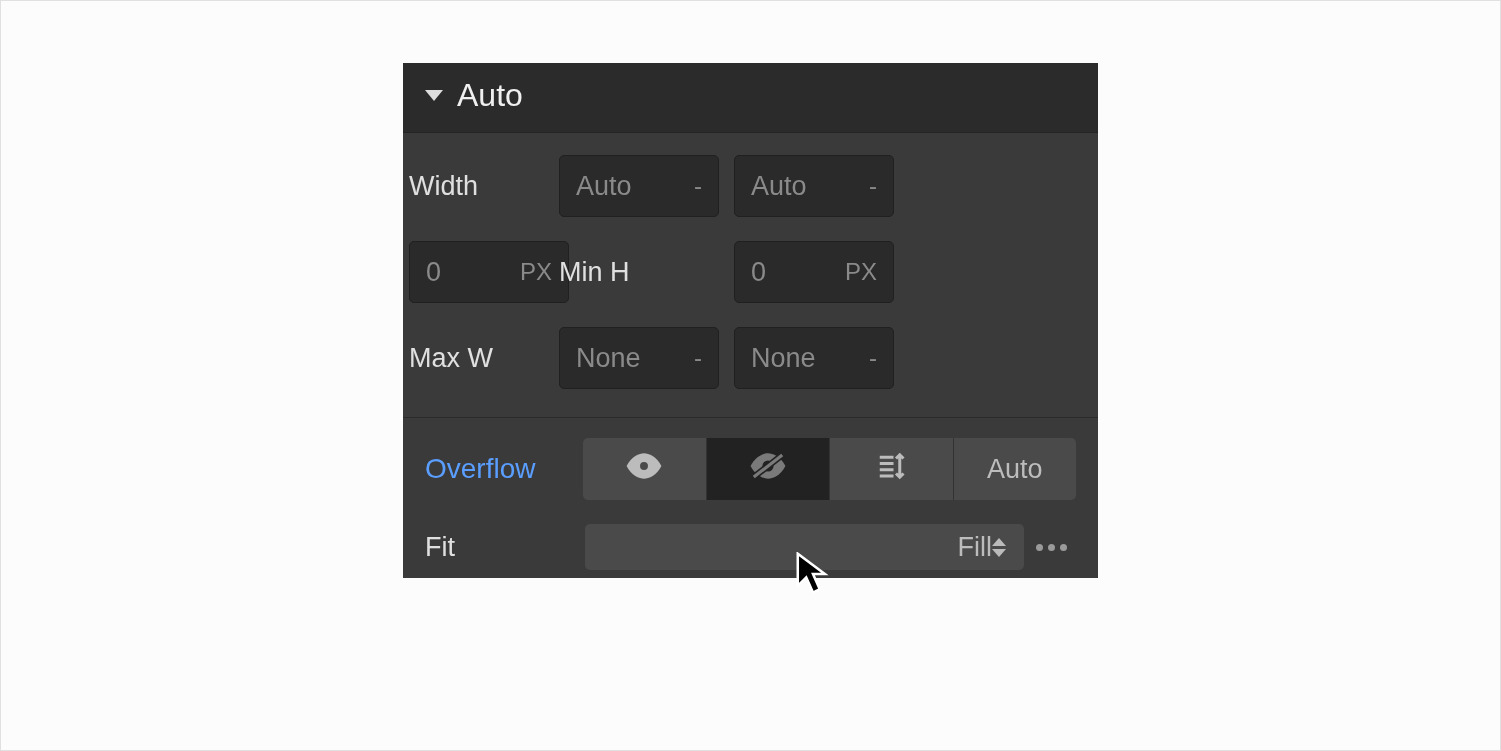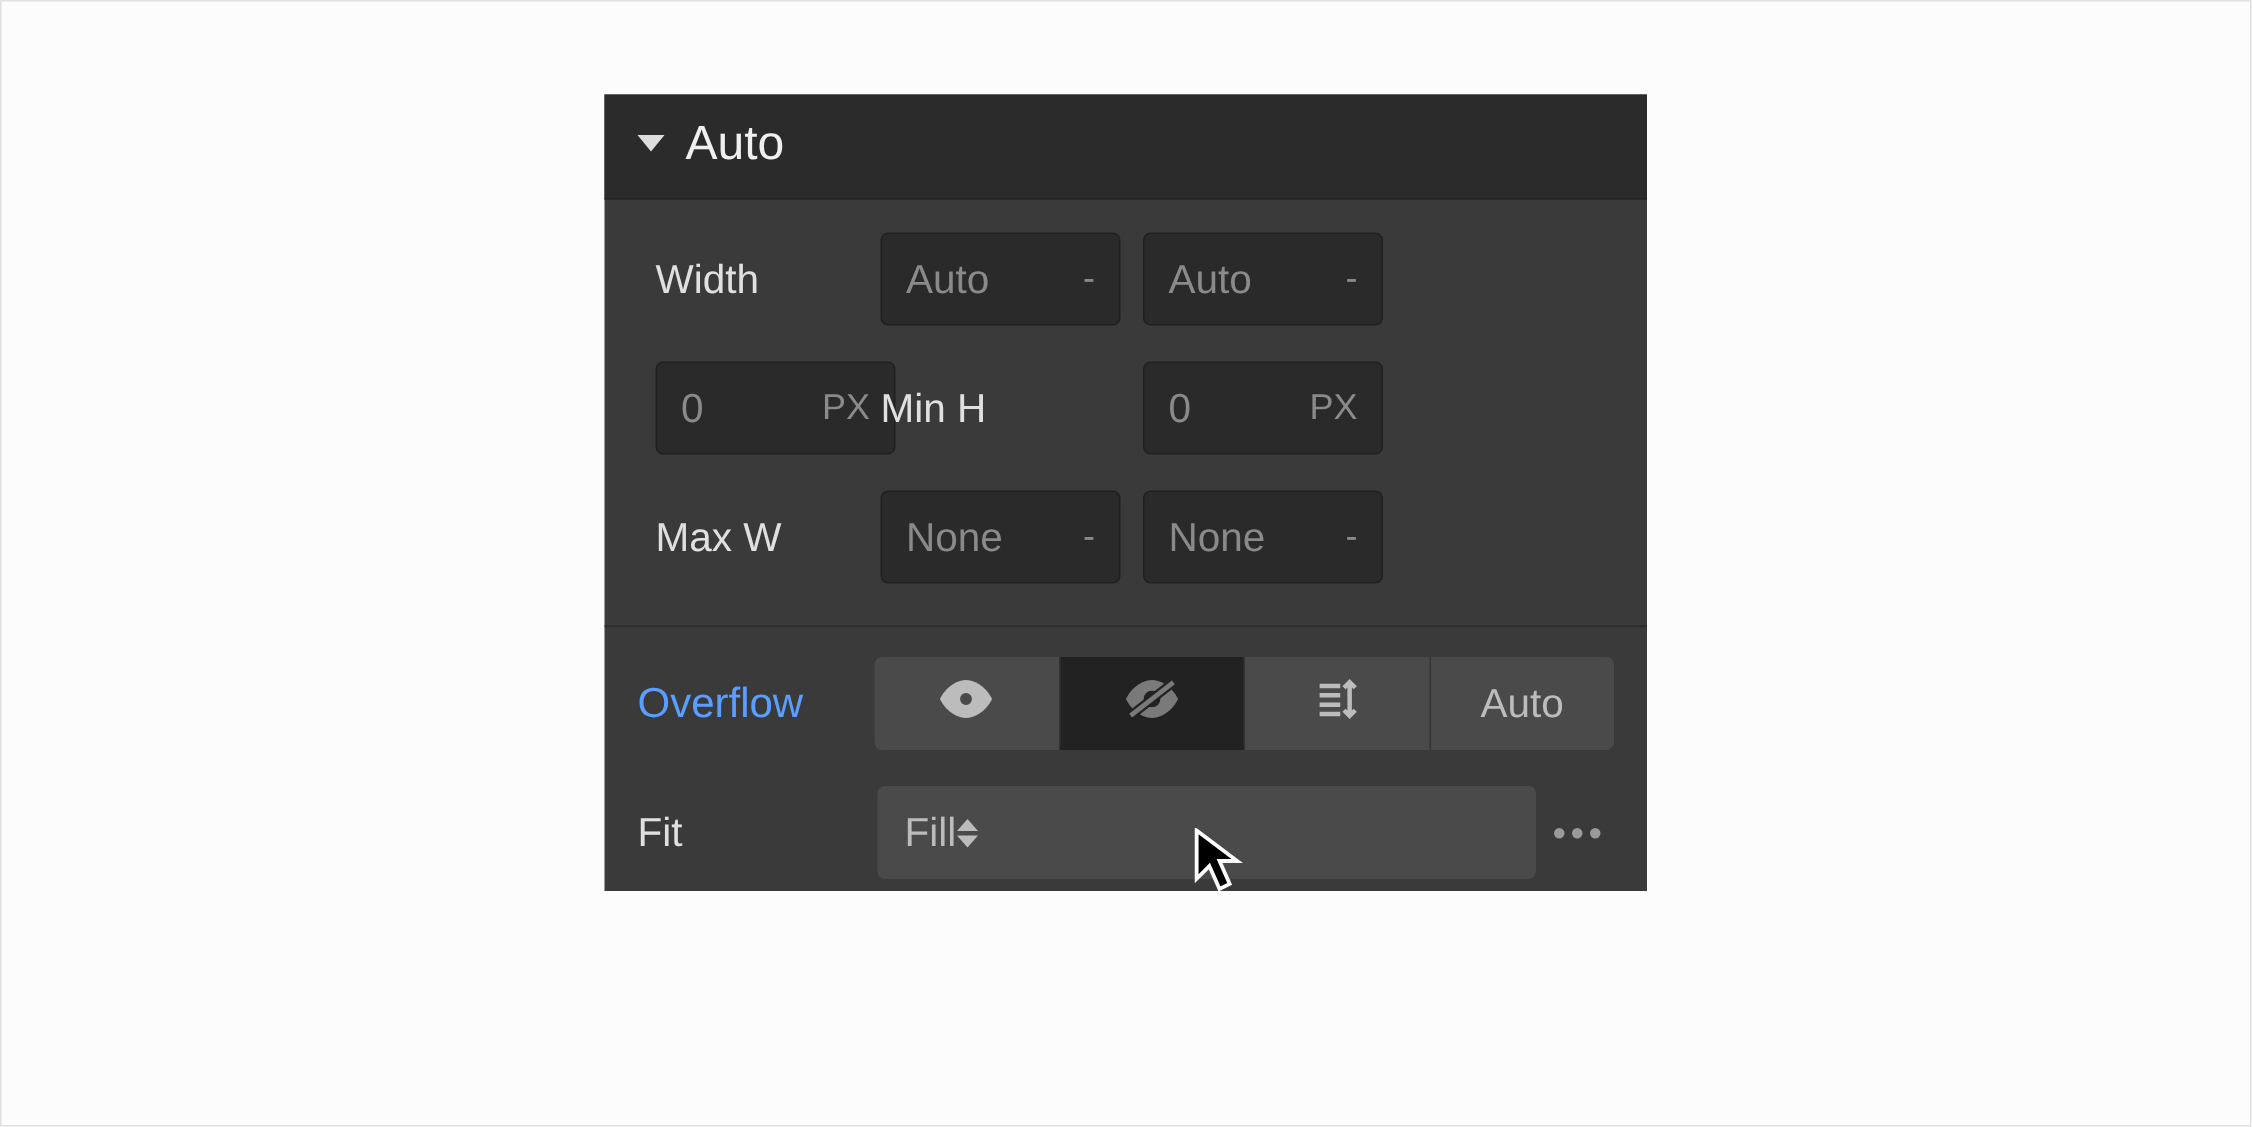--- a/index.html
+++ b/index.html
@@ -33,21 +33,21 @@
     width: 0; height: 0;
     border-left: 9px solid transparent;
     border-right: 9px solid transparent;
     border-top: 11px solid #ddd;
   }
   .section-title {
     font-size: 32px;
     font-weight: 500;
     color: #f0f0f0;
   }
-  .rows { padding: 22px 22px 8px 34px; border-bottom: 1px solid #2a2a2a; }
+  .rows { padding: 22px 22px 8px 6px; border-bottom: 1px solid #2a2a2a; }
   .row {
     display: grid;
     grid-template-columns: 150px 175px 150px 175px;
     align-items: center;
     margin-bottom: 24px;
     gap: 0;
   }
   .row:last-child { margin-bottom: 20px; }
   .field-label {
     font-size: 27px;
@@ -97,26 +97,26 @@
   .seg-btn:last-child { border-top-right-radius: 5px; border-bottom-right-radius: 5px; border-right: none; }
   .seg-btn.active { background: #222; }
   .seg-btn svg { width: 38px; height: 30px; }
   .fit-row {
     display: grid;
     grid-template-columns: 158px 1fr 50px;
     align-items: center;
     gap: 2px;
   }
   .select-box {
-    height: 62px;
+    height: 46px;
     background: #4a4a4a;
     border-radius: 5px;
     display: flex;
     align-items: center;
-    justify-content: flex-start;
+    justify-content: flex-end;
     padding: 0 18px;
     color: #bcbcbc;
     font-size: 27px;
   }
   .sort-caret {
     display: flex;
     flex-direction: column;
     gap: 3px;
     align-items: center;
   }

